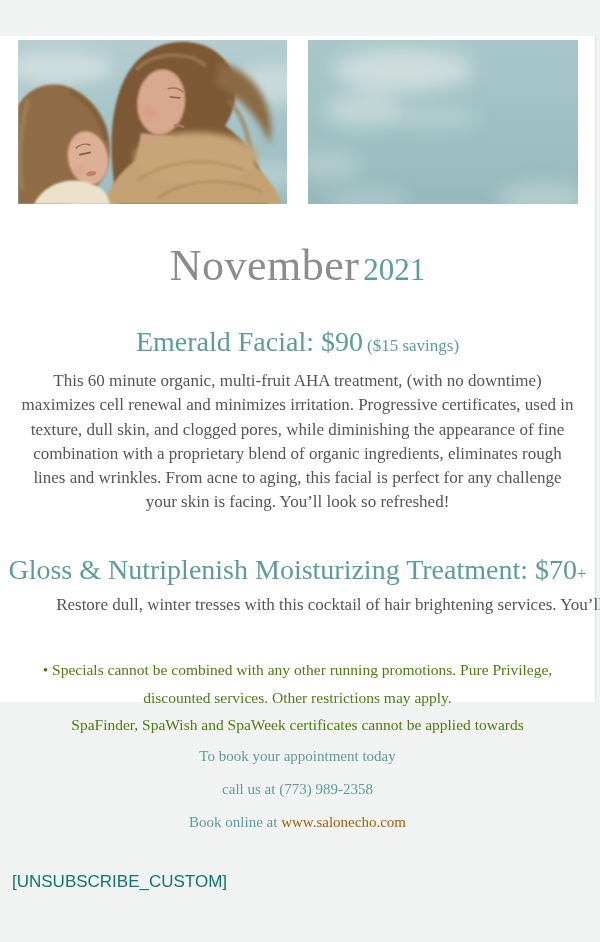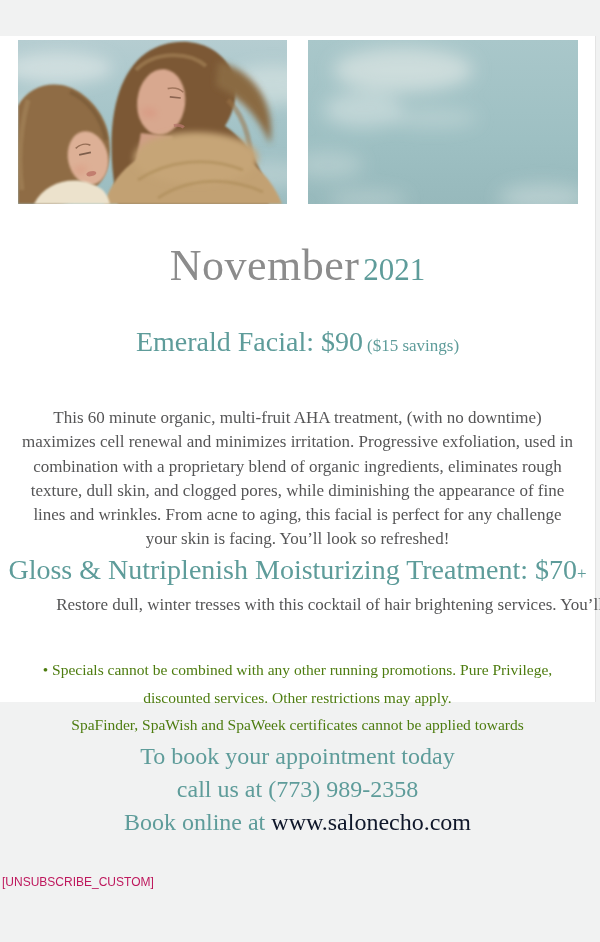--- a/index.html
+++ b/index.html
@@ -26,31 +26,31 @@
 
   .h-special{color:#5e9c9a;}
   .h1{top:290px;line-height:32px;}
   .h1 .main{font-size:28px;}
   .h1 .savings{font-size:17px;}
   .h2{top:518px;line-height:32px;}
   .h2 .main{font-size:28px;}
   .h2 .plus{font-size:17px;}
 
   .para{font-size:17px;color:#555556;}
-  .p1{top:333px;line-height:24.3px;margin-top:37px;}
+  .p1{top:333px;line-height:24.3px;}
   .p2{top:556px;line-height:25px;padding-left:32px;}
 
   .disclaimer{top:620px;font-size:15.5px;line-height:27.5px;color:#4d7c0f;}
 
-  .cta{top:704px;font-size:24px;line-height:33px;color:#5e9c9a;text-align:center;}
-  .cta .url{color:#0f172a;text-decoration:none;cursor:pointer;}
+  .cta{top:704px;font-size:15px;line-height:33px;color:#5e9c9a;text-align:center;}
+  .cta .url{color:#a16207;text-decoration:none;cursor:pointer;}
 
   .unsub{
-    position:absolute;left:2px;top:872px;
-    font-size:12px;line-height:20px;color:#be185d;
+    position:absolute;left:12px;top:872px;
+    font-size:17px;line-height:20px;color:#0f766e;
   }
 </style>
 </head>
 <body>
 
 <div class="card">
 
   <div class="hero hero-left">
     <svg width="269" height="164" viewBox="0 0 269 164" aria-hidden="true">
       <defs>
@@ -147,23 +147,23 @@
     <span class="year">2021</span>
   </div>
 
   <div class="tblock h-special h1">
     <span class="main">Emerald Facial: $90</span>
     <span class="savings">($15 savings)</span>
   </div>
 
   <div class="tblock para p1">
     <div>This 60 minute organic, multi-fruit AHA treatment, (with no downtime)</div>
-    <div>maximizes cell renewal and minimizes irritation. Progressive exfoliation, used in</div>
+    <div>maximizes cell renewal and minimizes irritation. Progressive certificates, used in</div>
+    <div>texture, dull skin, and clogged pores, while diminishing the appearance of fine</div>
     <div>combination with a proprietary blend of organic ingredients, eliminates rough</div>
-    <div>texture, dull skin, and clogged pores, while diminishing the appearance of fine</div>
     <div>lines and wrinkles. From acne to aging, this facial is perfect for any challenge</div>
     <div>your skin is facing. You’ll look so refreshed!</div>
   </div>
 
   <div class="tblock h-special h2">
     <span class="main">Gloss &amp; Nutriplenish Moisturizing Treatment: $70</span><span class="plus">+</span>
   </div>
 
   <div class="tblock para p2">
     <div>Restore dull, winter tresses with this cocktail of hair brightening services. You’ll</div>

